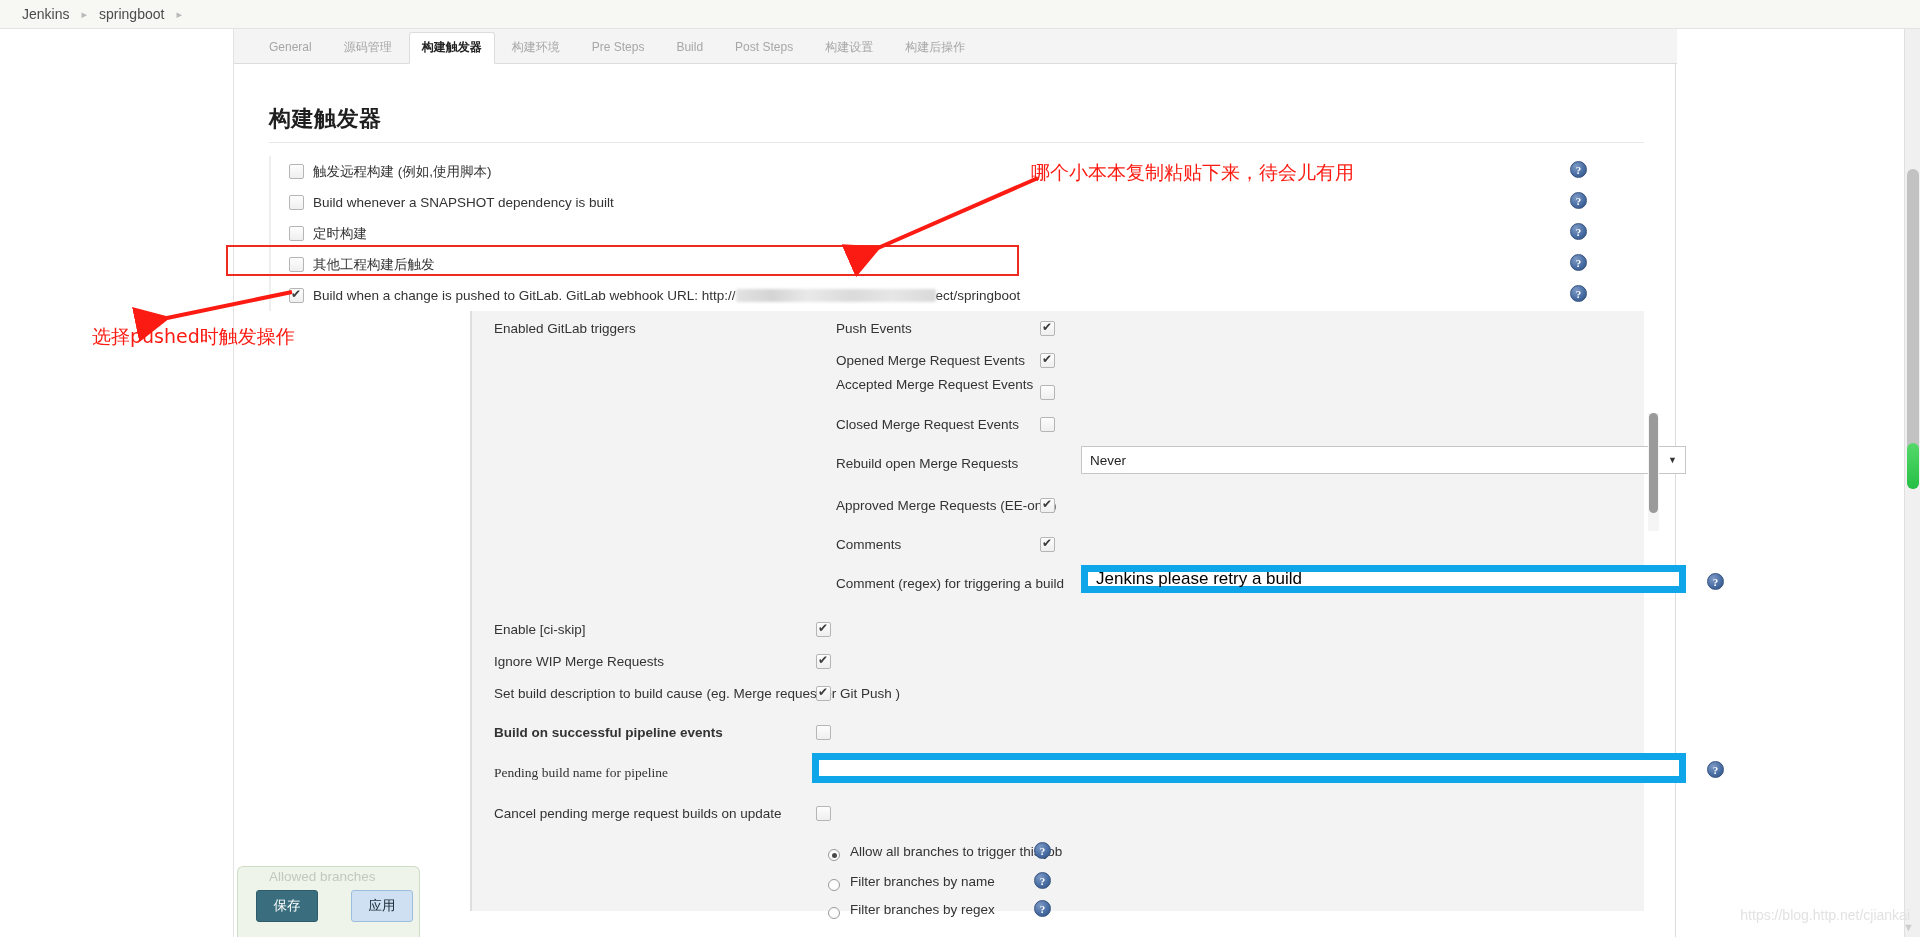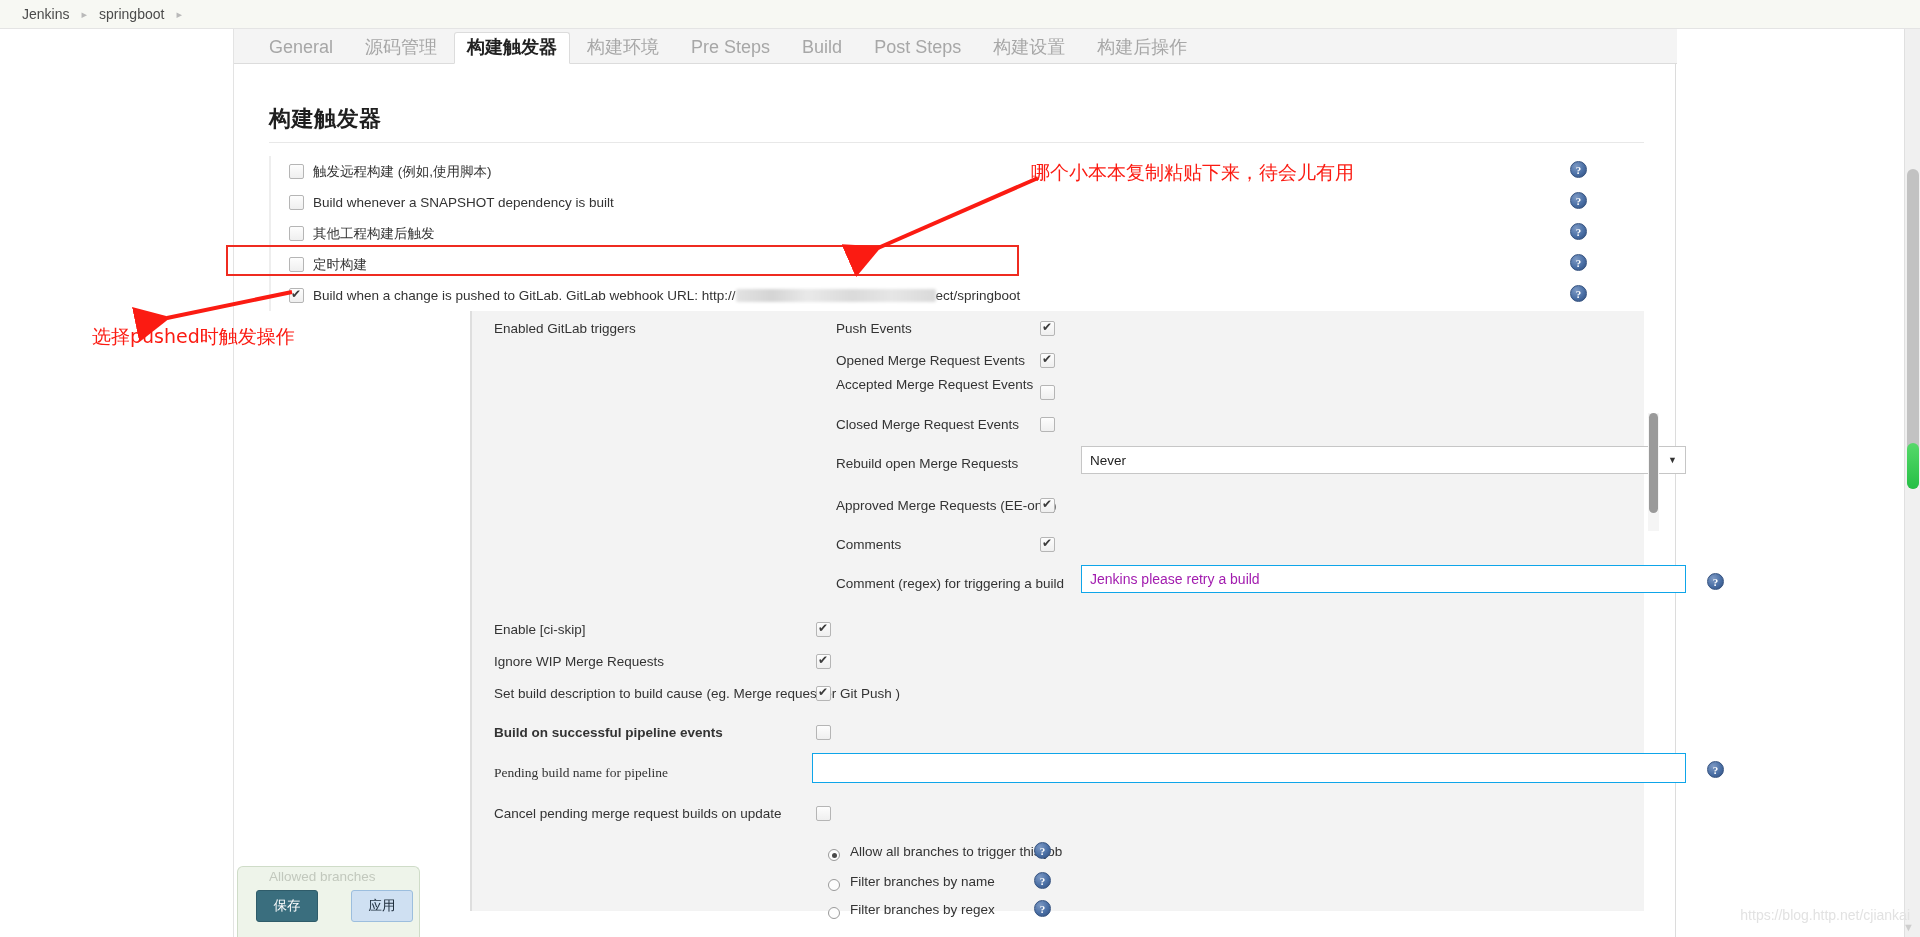--- a/index.html
+++ b/index.html
@@ -50,21 +50,21 @@
   .tab-bar {
     position: absolute; left: 0; top: 0;
     width: 1443px; height: 35px;
     background: #f4f4f4;
     border-bottom: 1px solid #dcdcdc;
     display: flex; align-items: flex-end;
     padding-left: 20px;
     box-sizing: border-box;
   }
   .tab {
-    font-size: 18px;
+    font-size: 12px;
     color: #a7a7a7;
     padding: 6px 14px 7px 14px;
     margin-right: 2px;
     line-height: 16px;
     white-space: nowrap;
     border: 1px solid transparent;
     cursor: pointer;
   }
   .tab.active {
     background: #ffffff;
@@ -174,26 +174,26 @@
     cursor: pointer;
   }
   .sel-caret {
     margin-left: auto;
     font-size: 9px;
     color: #333;
   }
   .txt-box {
     position: absolute;
     background: #ffffff;
-    border: 1px solid #0ea5e9;
+    border: 7px solid #0ea5e9;
     box-sizing: border-box;
     display: flex; align-items: center;
     padding: 0 8px;
-    font-size: 14px;
-    color: #a21caf;
+    font-size: 17px;
+    color: #000000;
   }
 
   .radio {
     width: 12px; height: 12px;
     border-radius: 50%;
     border: 1px solid #9a9a9a;
     background: #fdfdfd;
     box-sizing: border-box;
     position: absolute;
     cursor: pointer;
@@ -345,25 +345,25 @@
       <div class="trig-row">
         <span class="cb"></span>
         <span>触发远程构建 (例如,使用脚本)</span>
       </div>
       <div class="trig-row">
         <span class="cb"></span>
         <span>Build whenever a SNAPSHOT dependency is built</span>
       </div>
       <div class="trig-row">
         <span class="cb"></span>
-        <span>其他工程构建后触发</span>
+        <span>定时构建</span>
       </div>
       <div class="trig-row">
         <span class="cb"></span>
-        <span>定时构建</span>
+        <span>其他工程构建后触发</span>
       </div>
       <div class="trig-row">
         <span class="cb checked"></span>
         <span>Build when a change is pushed to GitLab. GitLab webhook URL: http://</span>
           <span class="redacted"></span>
           <span>ect/springboot</span>
       </div>
     </div>
 
     <div class="gitlab-panel">

